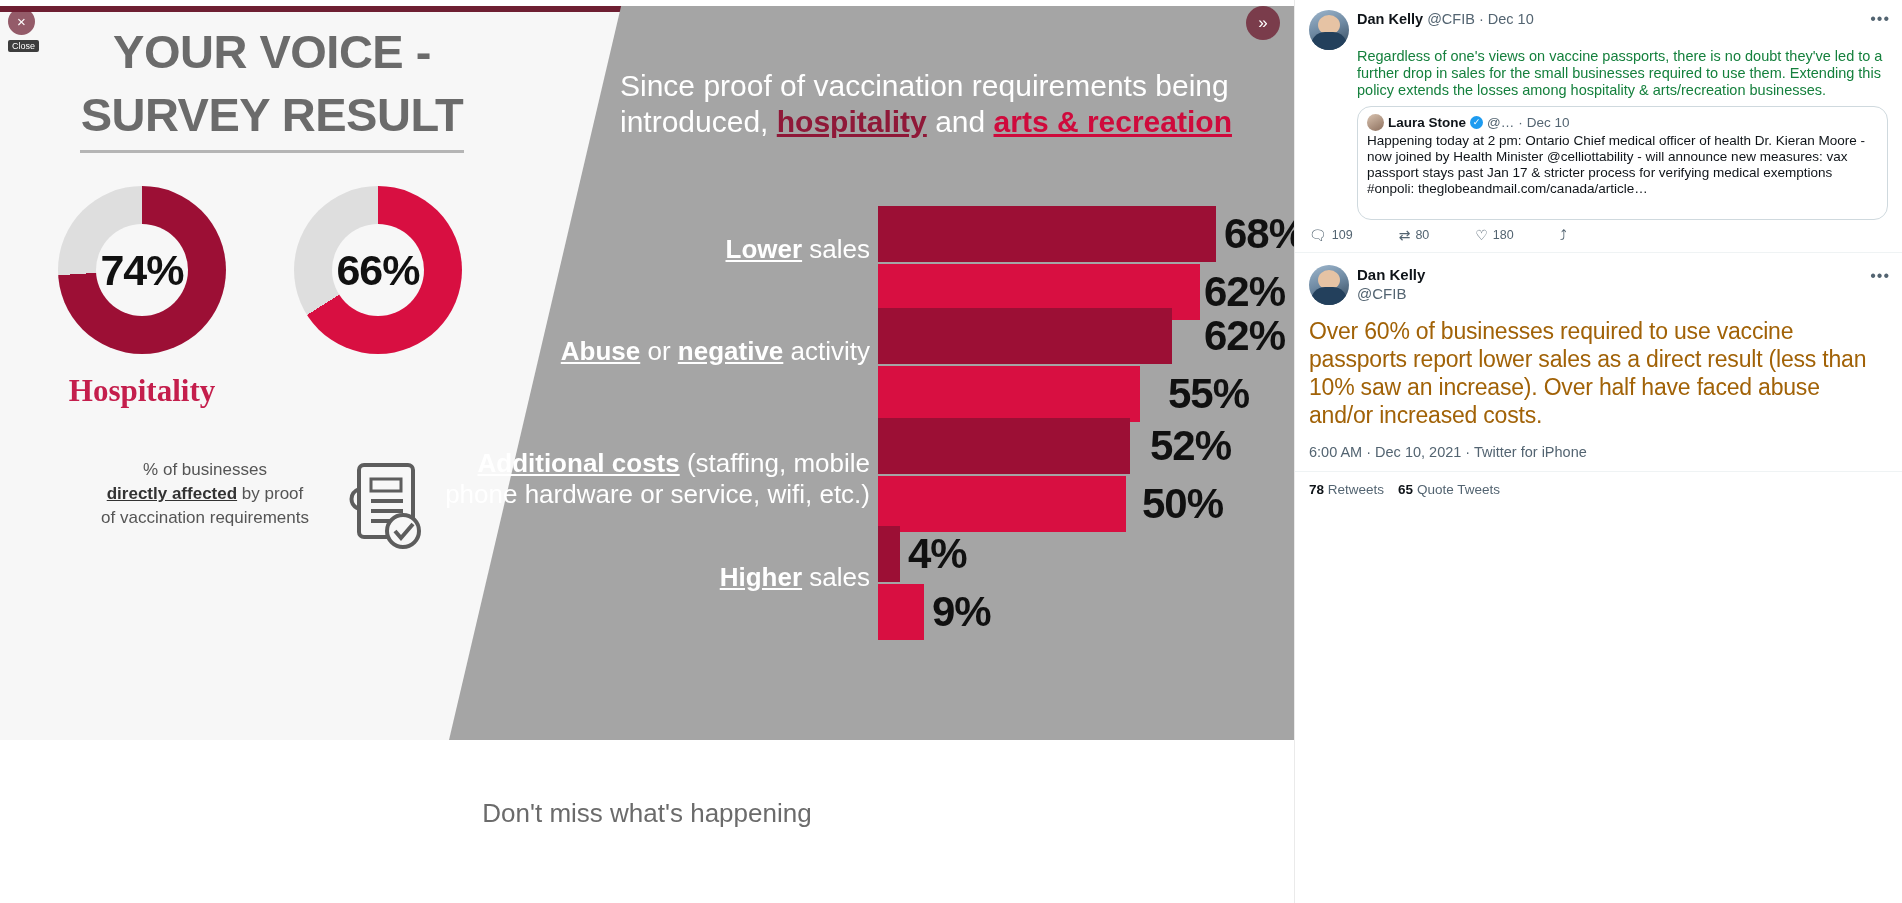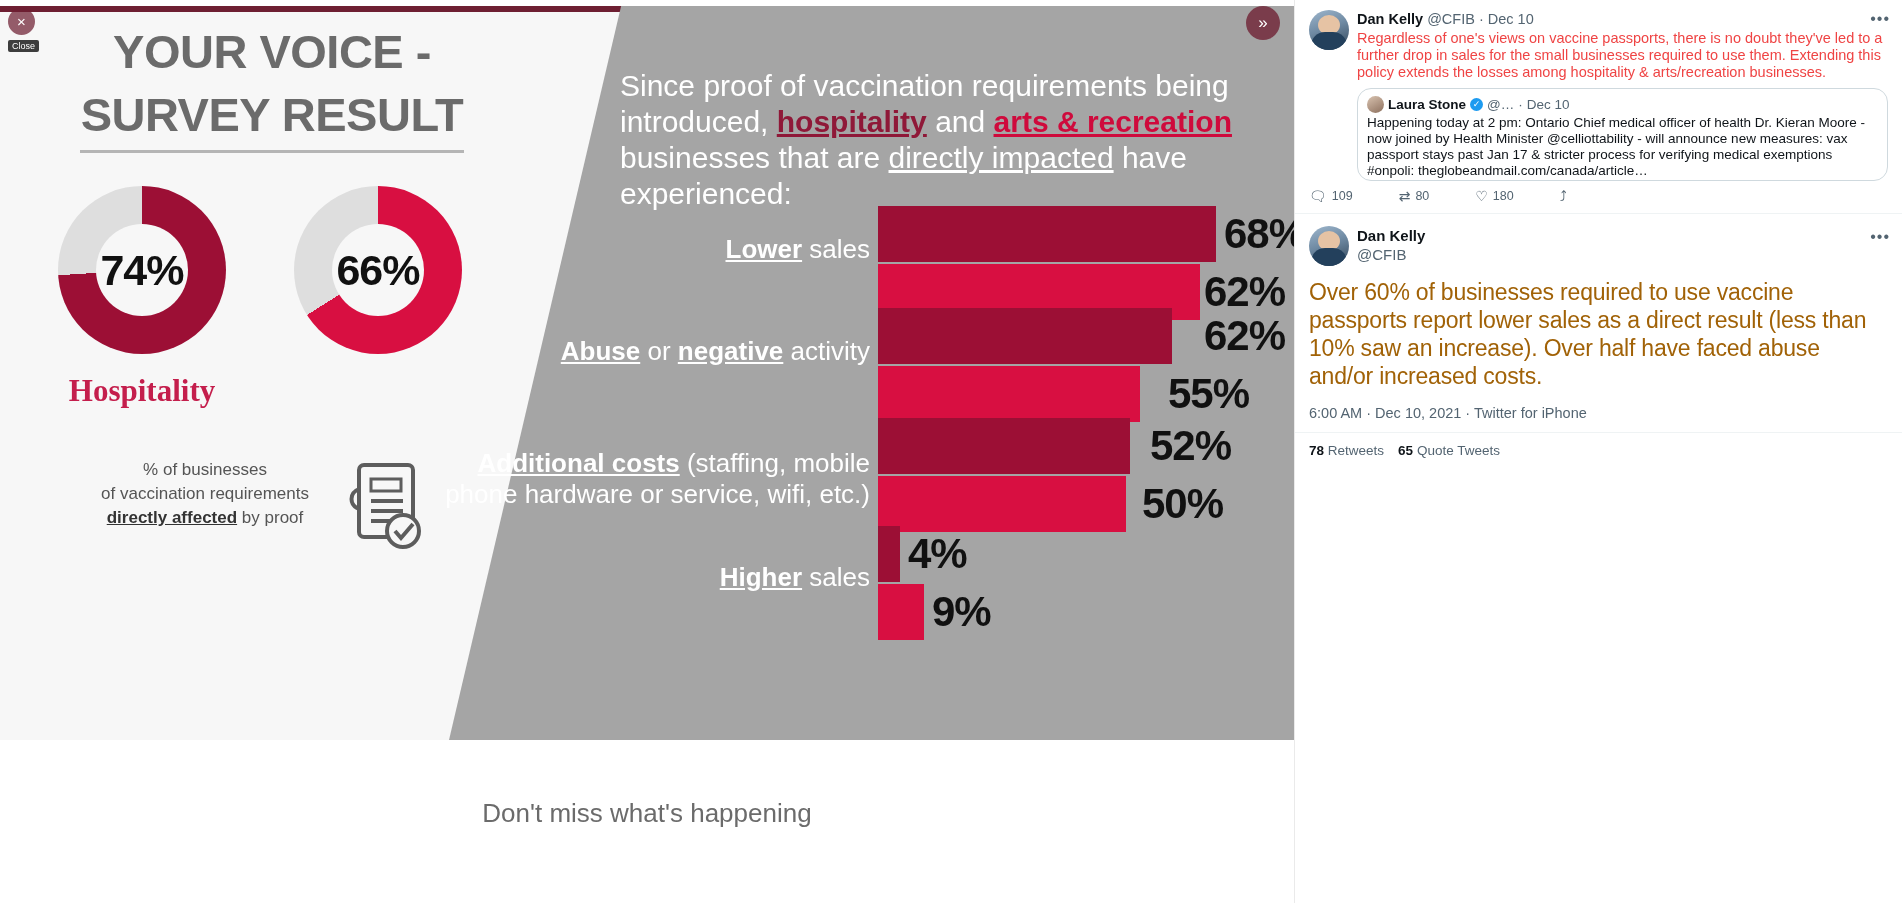--- a/index.html
+++ b/index.html
@@ -151,24 +151,24 @@
     background: #23405c; z-index: 2;
   }
   .tw-body { flex: 1 1 auto; min-width: 0; }
   .tw-line1 { font-size: 14.5px; line-height: 19px; }
   .tw-name { font-weight: 700; color: #0f1419; }
   .tw-handle, .tw-date { color: #536471; font-weight: 400; }
   .tw-more {
     position: absolute; right: 12px; top: 10px; color: #536471;
     font-size: 16px; letter-spacing: 1px; cursor: pointer;
   }
-  .tw-text { font-size: 14.5px; line-height: 17px; color: #ef4444; margin-top: 1px; }
+  .tw-text { font-size: 14.5px; line-height: 17px; color: #15803d; margin-top: 19px; }
   .quote {
     border: 1px solid #cfd9de; border-radius: 14px;
-    padding: 7px 9px 1px 9px; margin: 7px 0 0 0;
+    padding: 7px 9px 22px 9px; margin: 7px 0 0 0;
   }
   .q-head { display: flex; align-items: center; gap: 4px; font-size: 13.5px; }
   .q-avatar {
     width: 17px; height: 17px; border-radius: 50%;
     background: linear-gradient(150deg,#d9c3b0,#8c6f5d);
     flex: 0 0 17px;
   }
   .q-name { font-weight: 700; }
   .verified {
     display: inline-block; width: 13px; height: 13px; border-radius: 50%;
@@ -232,41 +232,40 @@
     <div class="donut-wrap" style="left:294px; top:180px;">
       <div class="donut" id="donut2" style="background: conic-gradient(rgb(216, 15, 65) 0deg, rgb(216, 15, 65) 237.6deg, rgb(222, 222, 222) 237.6deg, rgb(222, 222, 222) 360deg);">
         <div class="hole">
           <span>66%</span>
         </div>
       </div>
     </div>
 
     <div id="caption">
       <div>% of businesses</div>
+      <div><b>directly affected</b><span> by proof</span></div>
       <div>of vaccination requirements</div>
-      <div><b>directly affected</b><span> by proof</span></div>
     </div>
 
     <div id="cert-icon">
       <svg width="86" height="92" viewBox="0 0 86 92">
         <rect x="14" y="4" width="54" height="72" rx="5" fill="none" stroke="#5d5d5d" stroke-width="4"></rect>
         <rect x="26" y="18" width="30" height="12" fill="none" stroke="#5d5d5d" stroke-width="3"></rect>
         <line x1="26" y1="40" x2="58" y2="40" stroke="#5d5d5d" stroke-width="4"></line>
         <line x1="26" y1="50" x2="58" y2="50" stroke="#5d5d5d" stroke-width="4"></line>
         <line x1="26" y1="60" x2="46" y2="60" stroke="#5d5d5d" stroke-width="4"></line>
         <path d="M14 28 C4 32, 4 44, 14 48" fill="none" stroke="#5d5d5d" stroke-width="4"></path>
         <circle cx="58" cy="70" r="16" fill="#f7f7f7" stroke="#5d5d5d" stroke-width="4"></circle>
         <path d="M50 70 l6 7 l12 -14" fill="none" stroke="#5d5d5d" stroke-width="4"></path>
       </svg>
     </div>
 
     <div id="chartText">
       <div>Since proof of vaccination requirements being</div>
       <div><span>introduced, </span><span class="hosp">hospitality</span><span> and </span><span class="arts">arts &amp; recreation</span></div>
-      <div><span>businesses that are </span><span class="di">directly impacted</span><span> have experienced:</span></div>
     </div>
 
     <div id="bars">
 
       <div class="grp" style="top:200px;">
         <div class="rowlabel" style="top:28px;"><u>Lower</u><span> sales</span></div>
         <div class="bar dark" style="top:0px; width:338px;"></div>
         <div class="pct" style="left:1224px; top:0px;">68%</div>
         <div class="bar light" style="top:58px; width:322px;"></div>
         <div class="pct" style="left:1204px; top:58px;">62%</div>

